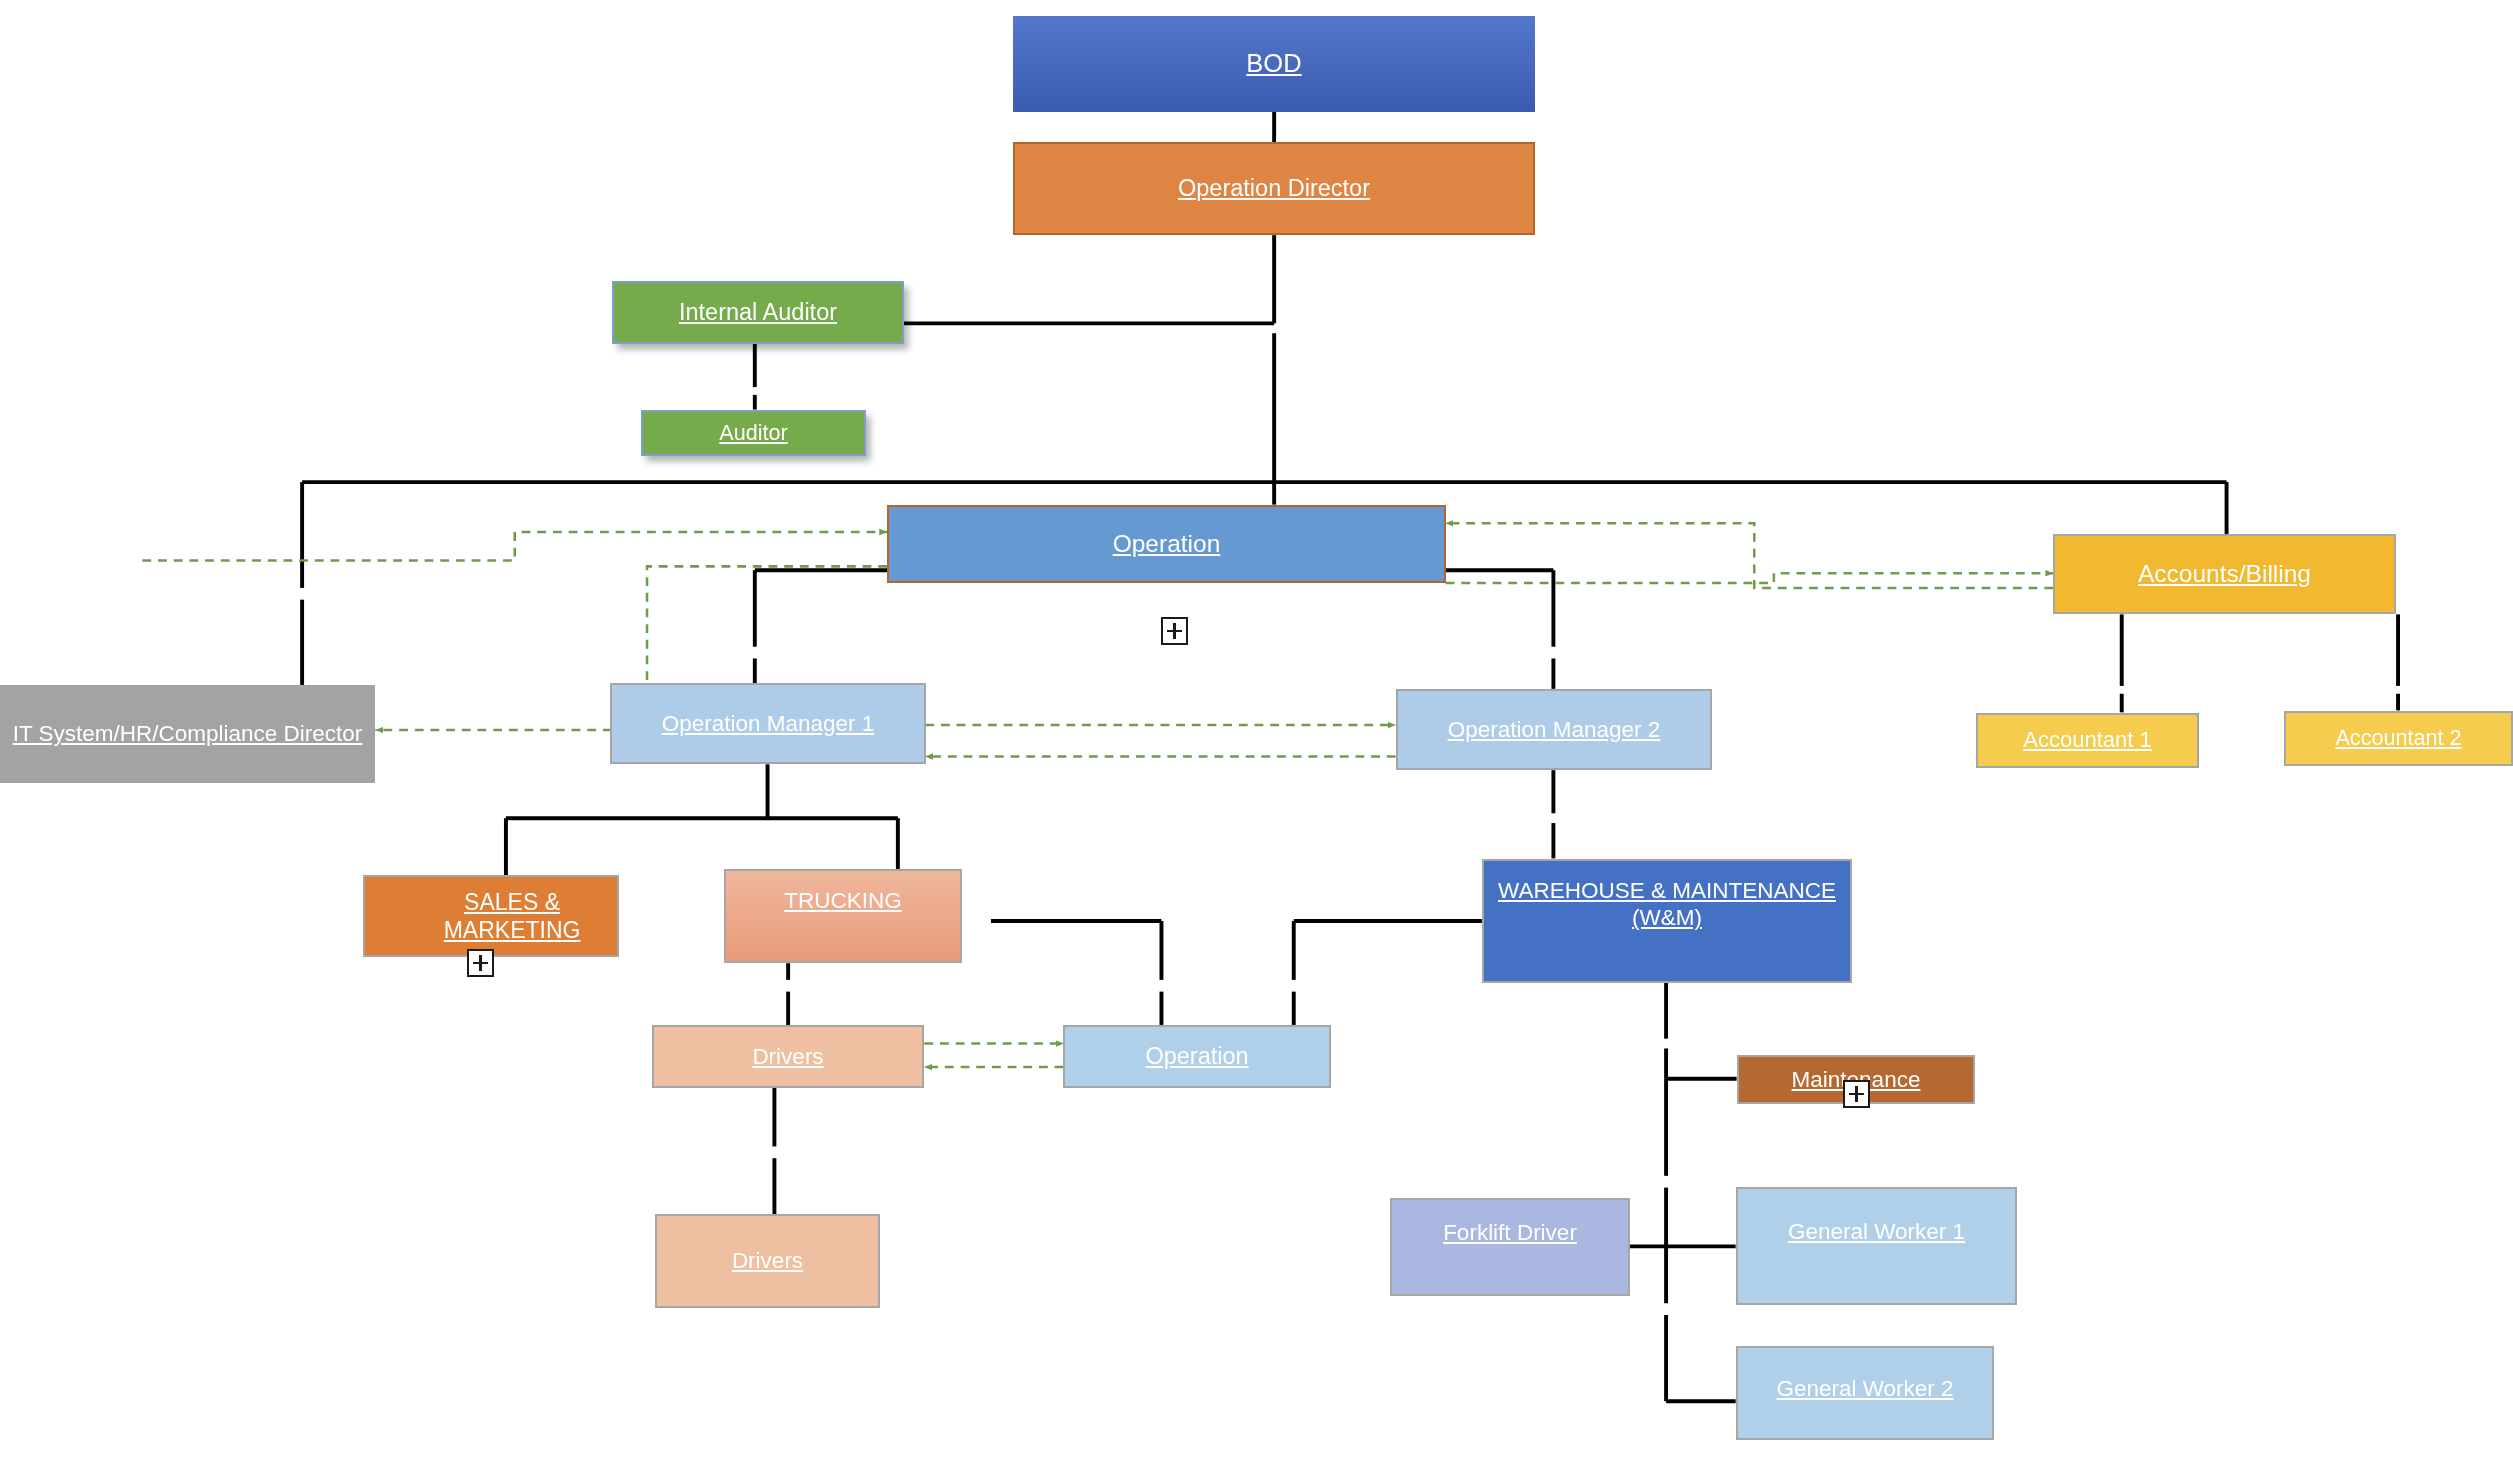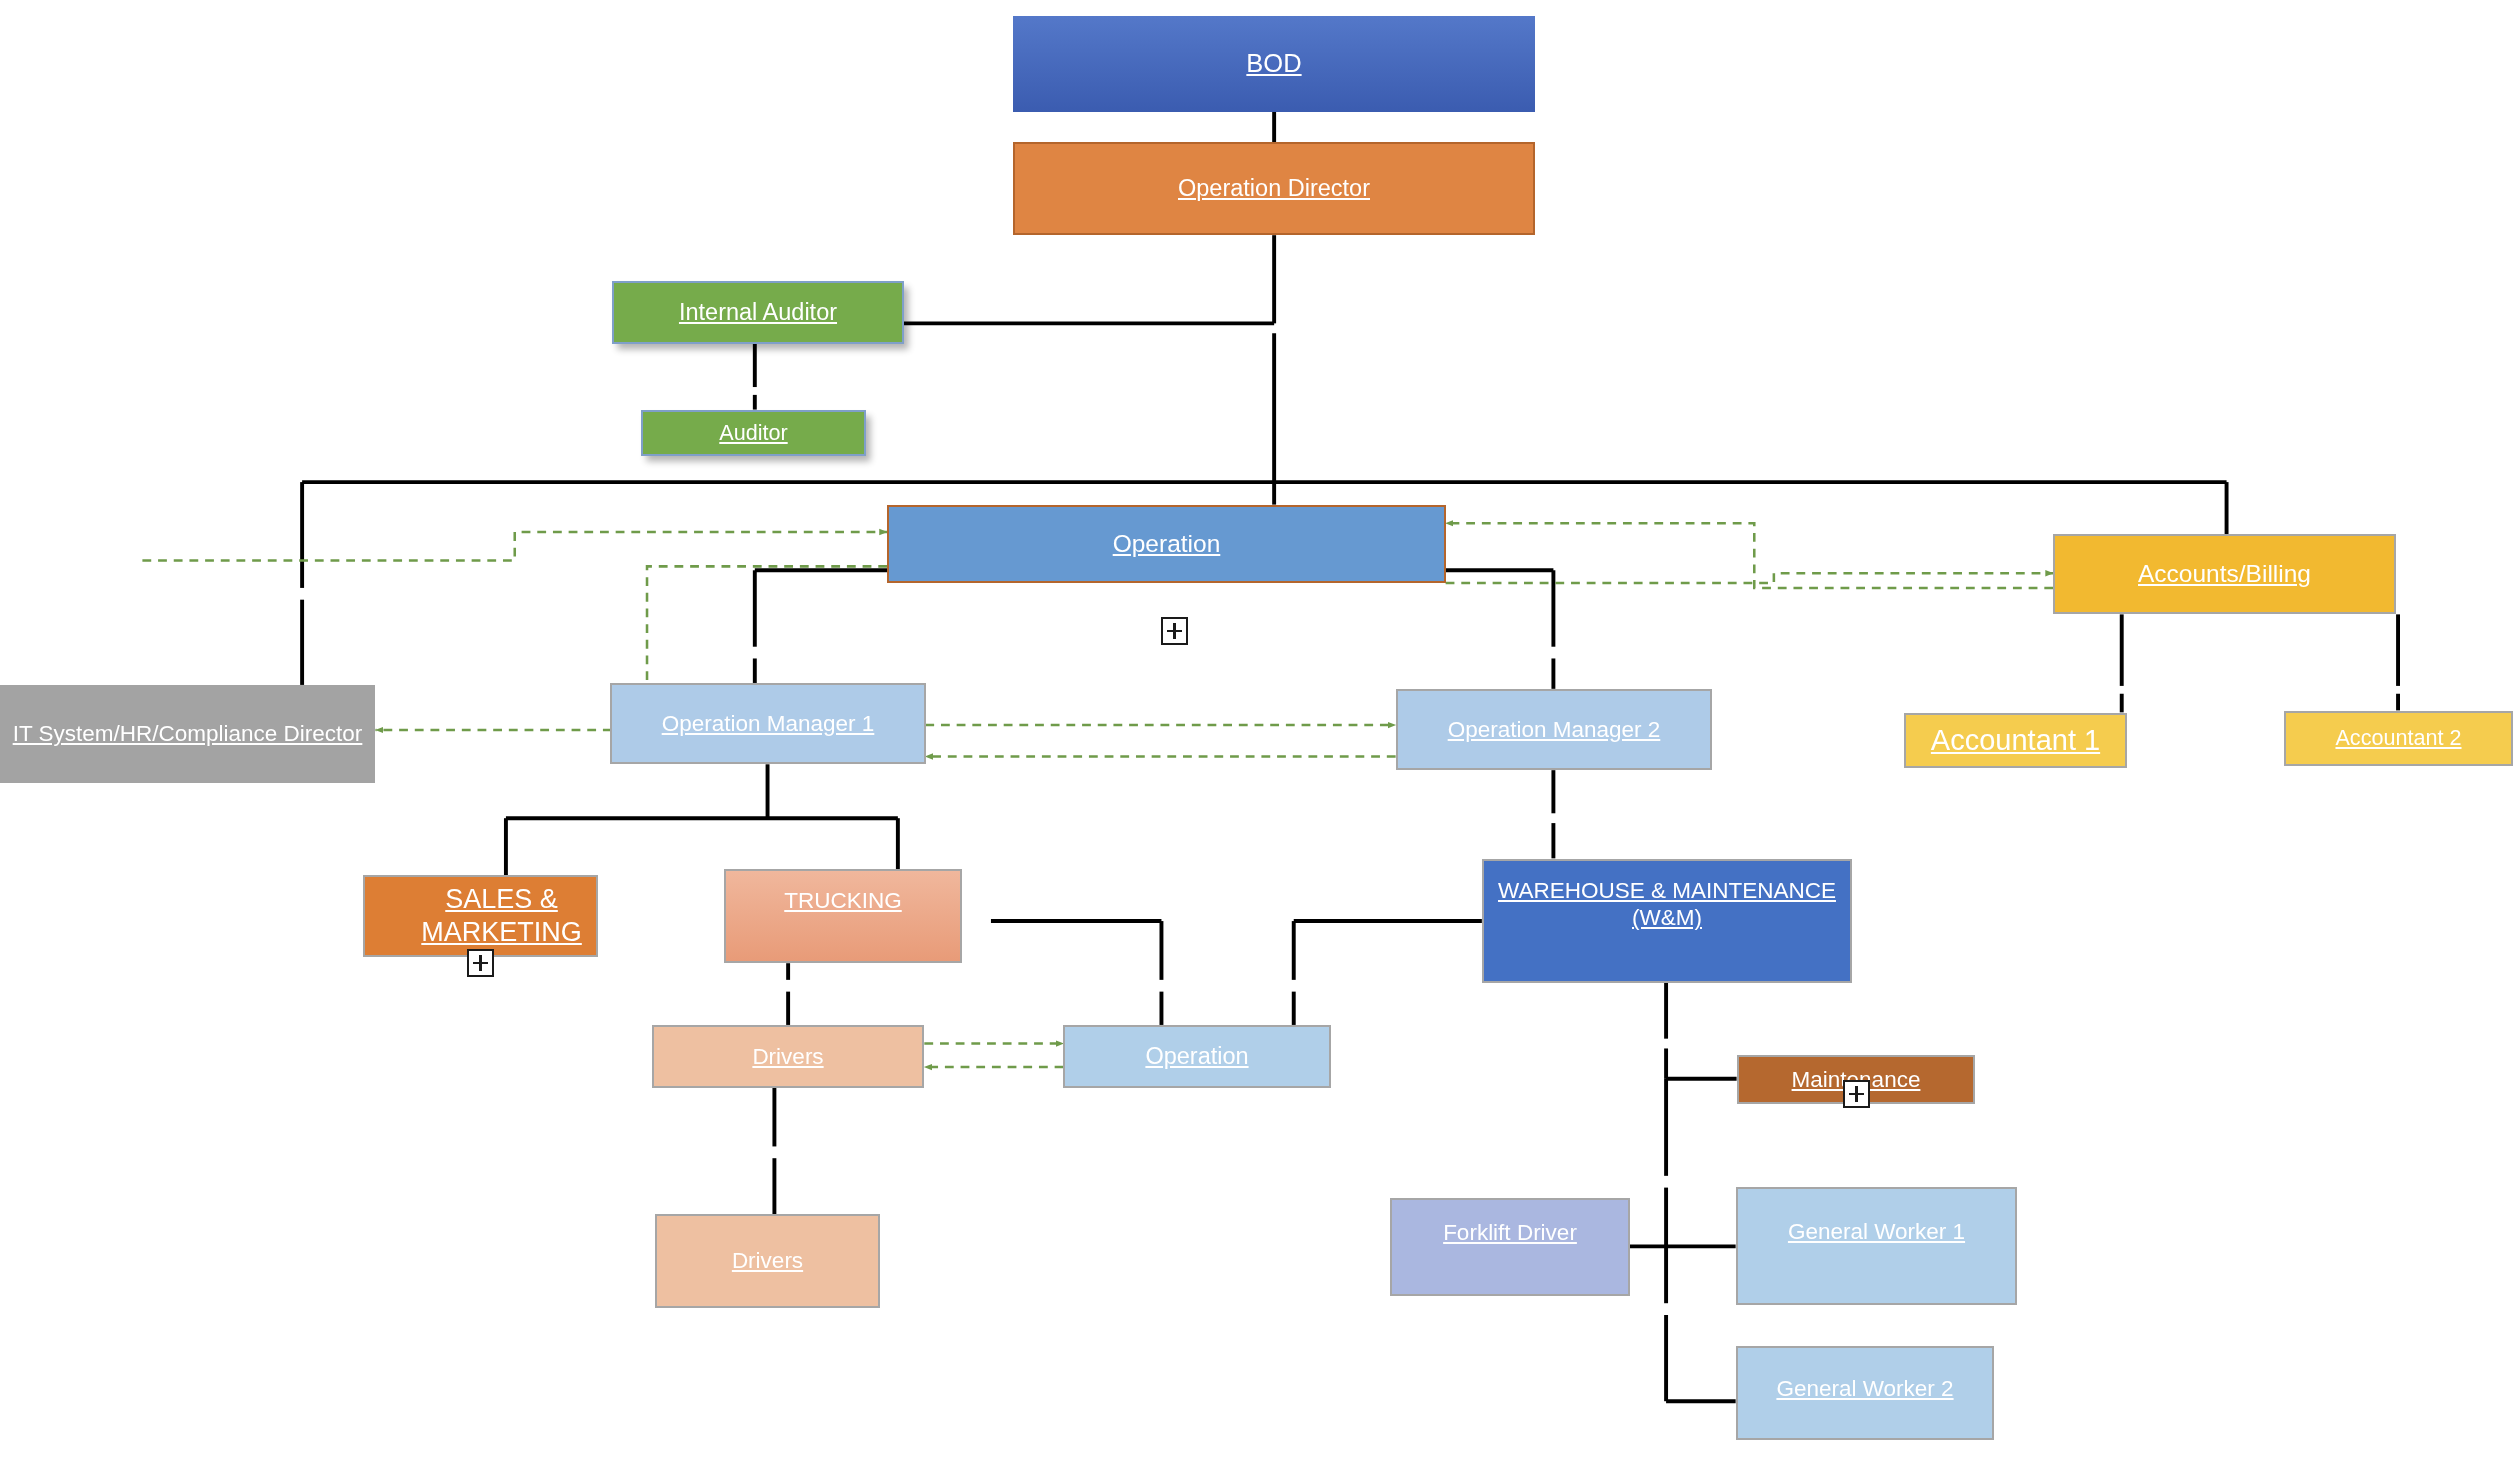--- a/index.html
+++ b/index.html
@@ -198,41 +198,41 @@
   </div>
 
   <div class="node bd-brown" style="left:887px; top:505px; width:559px; height:78px; font-size:24.5px; background:#6699d1;">
     <span>Operation</span>
   </div>
 
   <div class="node bd-gray" style="left:2053px; top:534px; width:343px; height:80px; font-size:24.5px; background:#f2b930;">
     <span>Accounts/Billing</span>
   </div>
 
-  <div class="node bd-gray" style="left:1904px; top:713px; width:223px; height:55px; font-size:29px; background:#f5cc4e;">
+  <div class="node bd-gray" style="left:1976px; top:713px; width:223px; height:55px; font-size:22px; background:#f5cc4e;">
     <span>Accountant 1</span>
   </div>
 
   <div class="node bd-gray" style="left:2284px; top:711px; width:229px; height:55px; font-size:21.6px; background:#f5cc4e;">
     <span>Accountant 2</span>
   </div>
 
   <div class="node bd-none" style="left:0px; top:685px; width:375px; height:98px; font-size:22.5px; background:#a3a3a3;">
     <span>IT System/HR/Compliance Director</span>
   </div>
 
   <div class="node bd-gray" style="left:610px; top:683px; width:316px; height:81px; font-size:22.5px; background:#aecbe8;">
     <span>Operation Manager 1</span>
   </div>
 
   <div class="node bd-gray" style="left:1396px; top:689px; width:316px; height:81px; font-size:22.5px; background:#aecbe8;">
     <span>Operation Manager 2</span>
   </div>
 
-  <div class="node bd-gray" style="left:363px; top:875px; width:235px; height:82px; font-size:27px; background:#dd7e34;padding-left:48px;">
+  <div class="node bd-gray" style="left:363px; top:875px; width:256px; height:82px; font-size:23px; background:#dd7e34;padding-left:48px;">
     <span>SALES &amp; MARKETING</span>
   </div>
 
   <div class="node bd-gray" style="left:724px; top:869px; width:238px; height:94px; font-size:22.5px;
               background:linear-gradient(180deg,#f0b79c 0%,#e89b78 100%); align-items:flex-start; padding-top:15.7px;">
     <span>TRUCKING</span>
   </div>
 
   <div class="node bd-gray" style="left:1482px; top:859px; width:370px; height:124px; font-size:22.5px;
               background:#4471c4; align-items:flex-start; padding-top:15.7px;">

